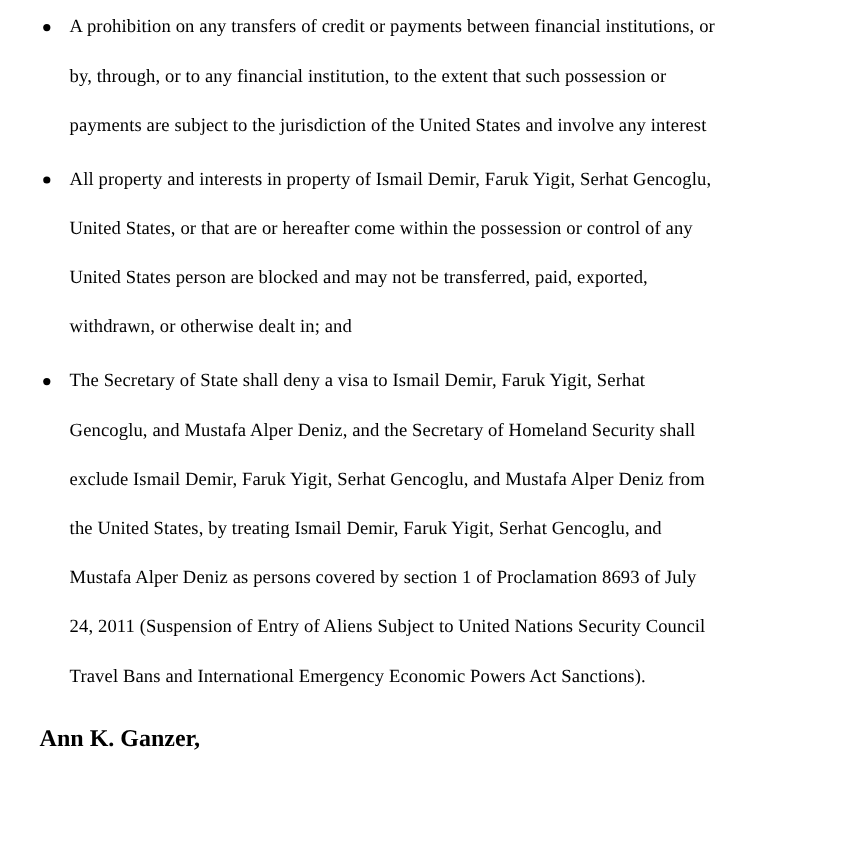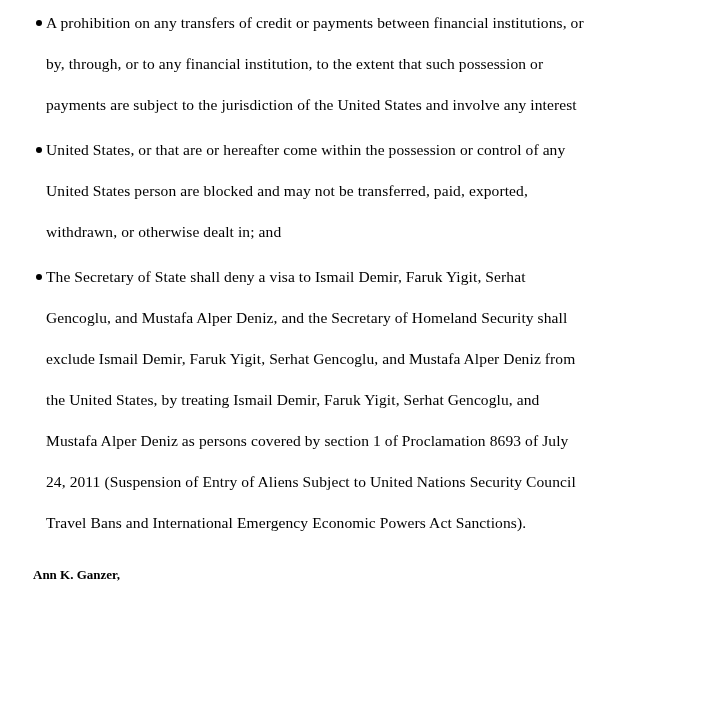--- a/index.html
+++ b/index.html
@@ -15,42 +15,42 @@
     color: #000000;
     font-family: "Liberation Serif", "DejaVu Serif", serif;
     font-size: 15.5px;
     overflow: hidden;
   }
   .bullet-list {
     padding-top: 2px;
   }
   .bullet-item {
     position: relative;
-    padding-left: 46px;
+    padding-left: 58px;
     margin-bottom: 4px;
   }
   .bullet-dot {
     position: absolute;
     left: 36px;
     top: 18px;
     width: 6px;
     height: 6px;
     border-radius: 50%;
     background: #000000;
   }
   .doc-line {
     line-height: 41px;
     white-space: nowrap;
     letter-spacing: 0.1px;
   }
   .signature {
     margin-left: 33px;
     margin-top: 22px;
     font-weight: bold;
-    font-size: 13px;
+    font-size: 20px;
     line-height: 20px;
     white-space: nowrap;
   }
 </style>
 </head>
 <body>
 
 <div class="page">
 
   <div class="bullet-list">
@@ -60,20 +60,21 @@
       <div>
         <div class="doc-line">A prohibition on any transfers of credit or payments between financial institutions, or</div>
         <div class="doc-line">by, through, or to any financial institution, to the extent that such possession or</div>
         <div class="doc-line">payments are subject to the jurisdiction of the United States and involve any interest</div>
       </div>
     </div>
 
     <div class="bullet-item">
       <span class="bullet-dot"></span>
       <div>
+        <div class="doc-line">All property and interests in property of Ismail Demir, Faruk Yigit, Serhat Gencoglu,</div>
         <div class="doc-line">United States, or that are or hereafter come within the possession or control of any</div>
         <div class="doc-line">United States person are blocked and may not be transferred, paid, exported,</div>
         <div class="doc-line">withdrawn, or otherwise dealt in; and</div>
       </div>
     </div>
 
     <div class="bullet-item">
       <span class="bullet-dot"></span>
       <div>
         <div class="doc-line">The Secretary of State shall deny a visa to Ismail Demir, Faruk Yigit, Serhat</div>

